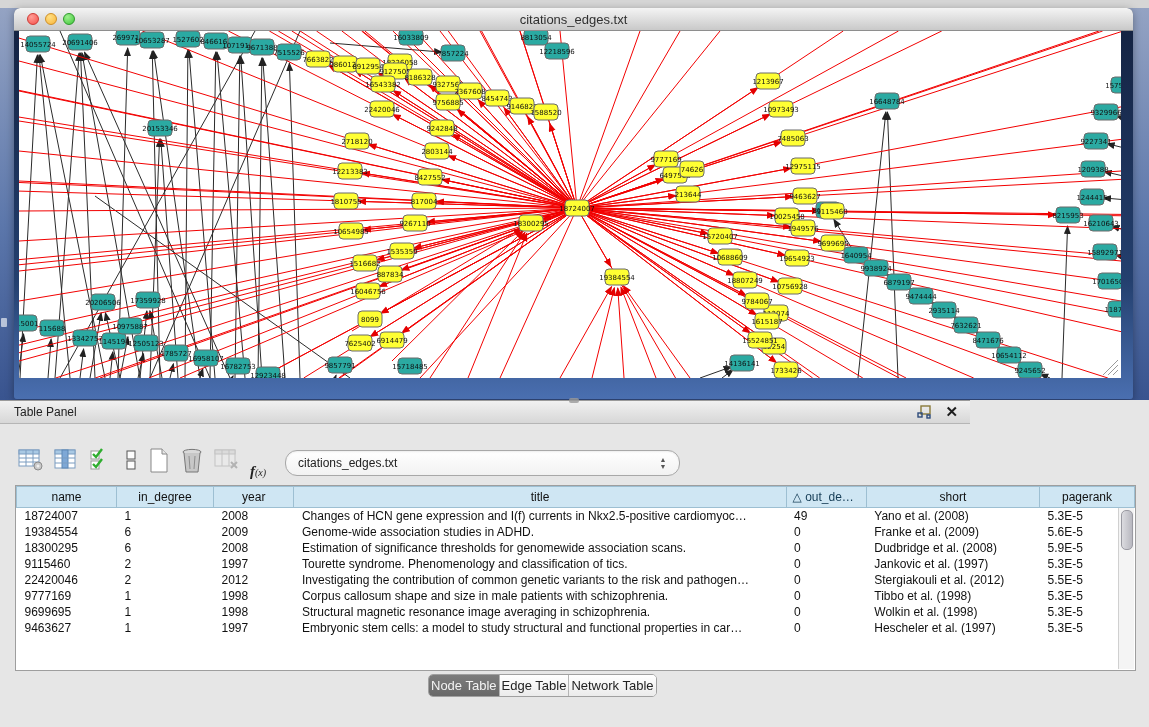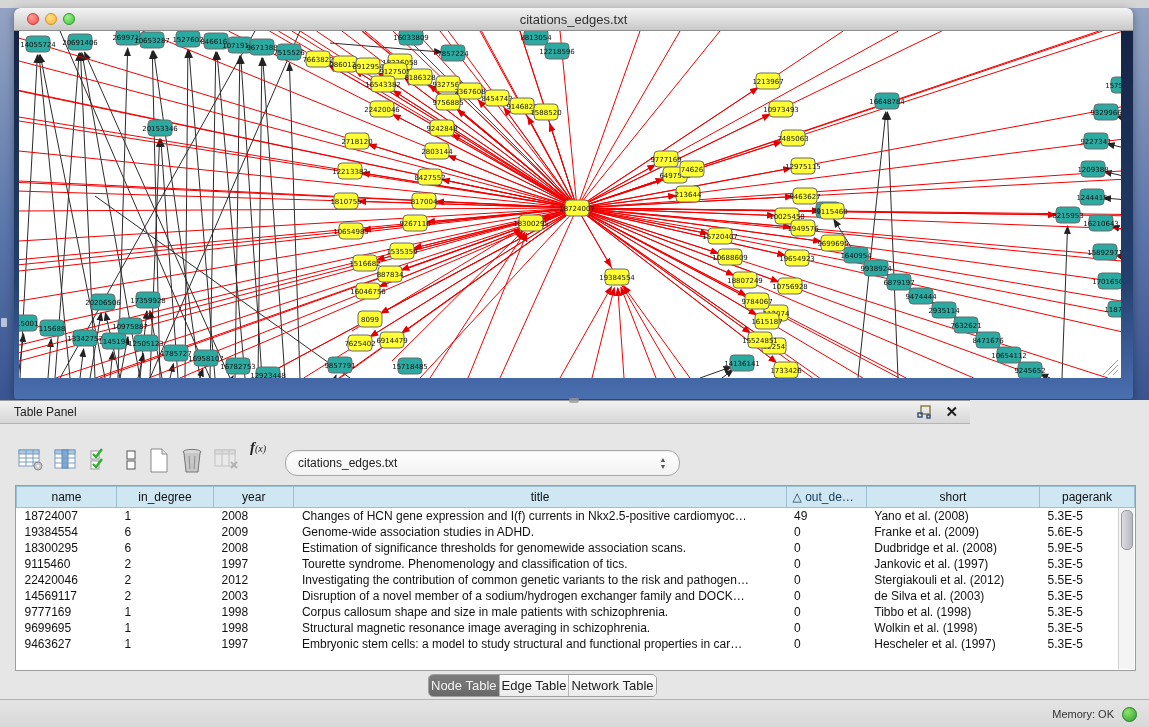--- a/index.html
+++ b/index.html
@@ -797,21 +797,21 @@
         <line x1="9" y1="8" x2="10" y2="21" stroke="#8d8d8d"></line>
           <line x1="15" y1="8" x2="14" y2="21" stroke="#8d8d8d"></line>
       </svg>
       <svg class="tool" style="left:214px" width="26" height="24" viewBox="0 0 26 24" opacity="0.45">
         <rect x="1" y="2" width="20" height="16" fill="#eee" stroke="#9a9a9a"></rect>
         <rect x="1" y="2" width="20" height="4" fill="#cfcfcf" stroke="#9a9a9a"></rect>
         <line x1="8" y1="2" x2="8" y2="18" stroke="#9a9a9a"></line>
           <line x1="15" y1="2" x2="15" y2="18" stroke="#9a9a9a"></line>
         <path d="M17 14 L23 20 M23 14 L17 20" stroke="#777" stroke-width="2"></path>
       </svg>
-      <div class="tool" style="left:250px;top:16px;font-family:'Liberation Serif',serif;font-style:italic;font-size:15px;color:#222;"><b>f</b><span style="font-size:10px;">(x)</span></div>
+      <div class="tool" style="left:250px;top:40px;font-family:'Liberation Serif',serif;font-style:italic;font-size:15px;color:#222;"><b>f</b><span style="font-size:10px;">(x)</span></div>
       <div class="abs" id="combo">
         <span class="combo-text">citations_edges.txt</span>
         <span class="stepper">
             <span>▲</span>
             <span>▼</span>
           </span>
       </div>
     </div>
 
     <div class="abs" id="table-box">
@@ -867,29 +867,20 @@
             <tr>
               <td style="width: 95px;">22420046</td>
               <td style="width: 92px;">2</td>
               <td style="width: 76px;">2012</td>
               <td style="width: 487px;">Investigating the contribution of common genetic variants to the risk and pathogen…</td>
               <td style="width: 72px;">0</td>
               <td style="width: 168px;">Stergiakouli et al. (2012)</td>
               <td style="width: 90px;">5.5E-5</td>
             </tr>
             <tr>
-              <td style="width: 95px;">14569117</td>
-              <td style="width: 92px;">2</td>
-              <td style="width: 76px;">2003</td>
-              <td style="width: 487px;">Disruption of a novel member of a sodium/hydrogen exchanger family and DOCK…</td>
-              <td style="width: 72px;">0</td>
-              <td style="width: 168px;">de Silva et al. (2003)</td>
-              <td style="width: 90px;">5.3E-5</td>
-            </tr>
-            <tr>
               <td style="width: 95px;">9777169</td>
               <td style="width: 92px;">1</td>
               <td style="width: 76px;">1998</td>
               <td style="width: 487px;">Corpus callosum shape and size in male patients with schizophrenia.</td>
               <td style="width: 72px;">0</td>
               <td style="width: 168px;">Tibbo et al. (1998)</td>
               <td style="width: 90px;">5.3E-5</td>
             </tr>
             <tr>
               <td style="width: 95px;">9699695</td>
@@ -918,18 +909,14 @@
 
     <div class="abs" id="tabs-row">
       <div id="seg">
           <div class="seg-btn sel">Node Table</div>
           <div class="seg-btn">Edge Table</div>
           <div class="seg-btn">Network Table</div>
         </div>
     </div>
   </div>
 
-  <div class="abs" id="status-bar">
-    <span class="mem">Memory: OK</span>
-    <span id="mem-dot"></span>
-  </div>
 
 </div>
 
 </body></html>

